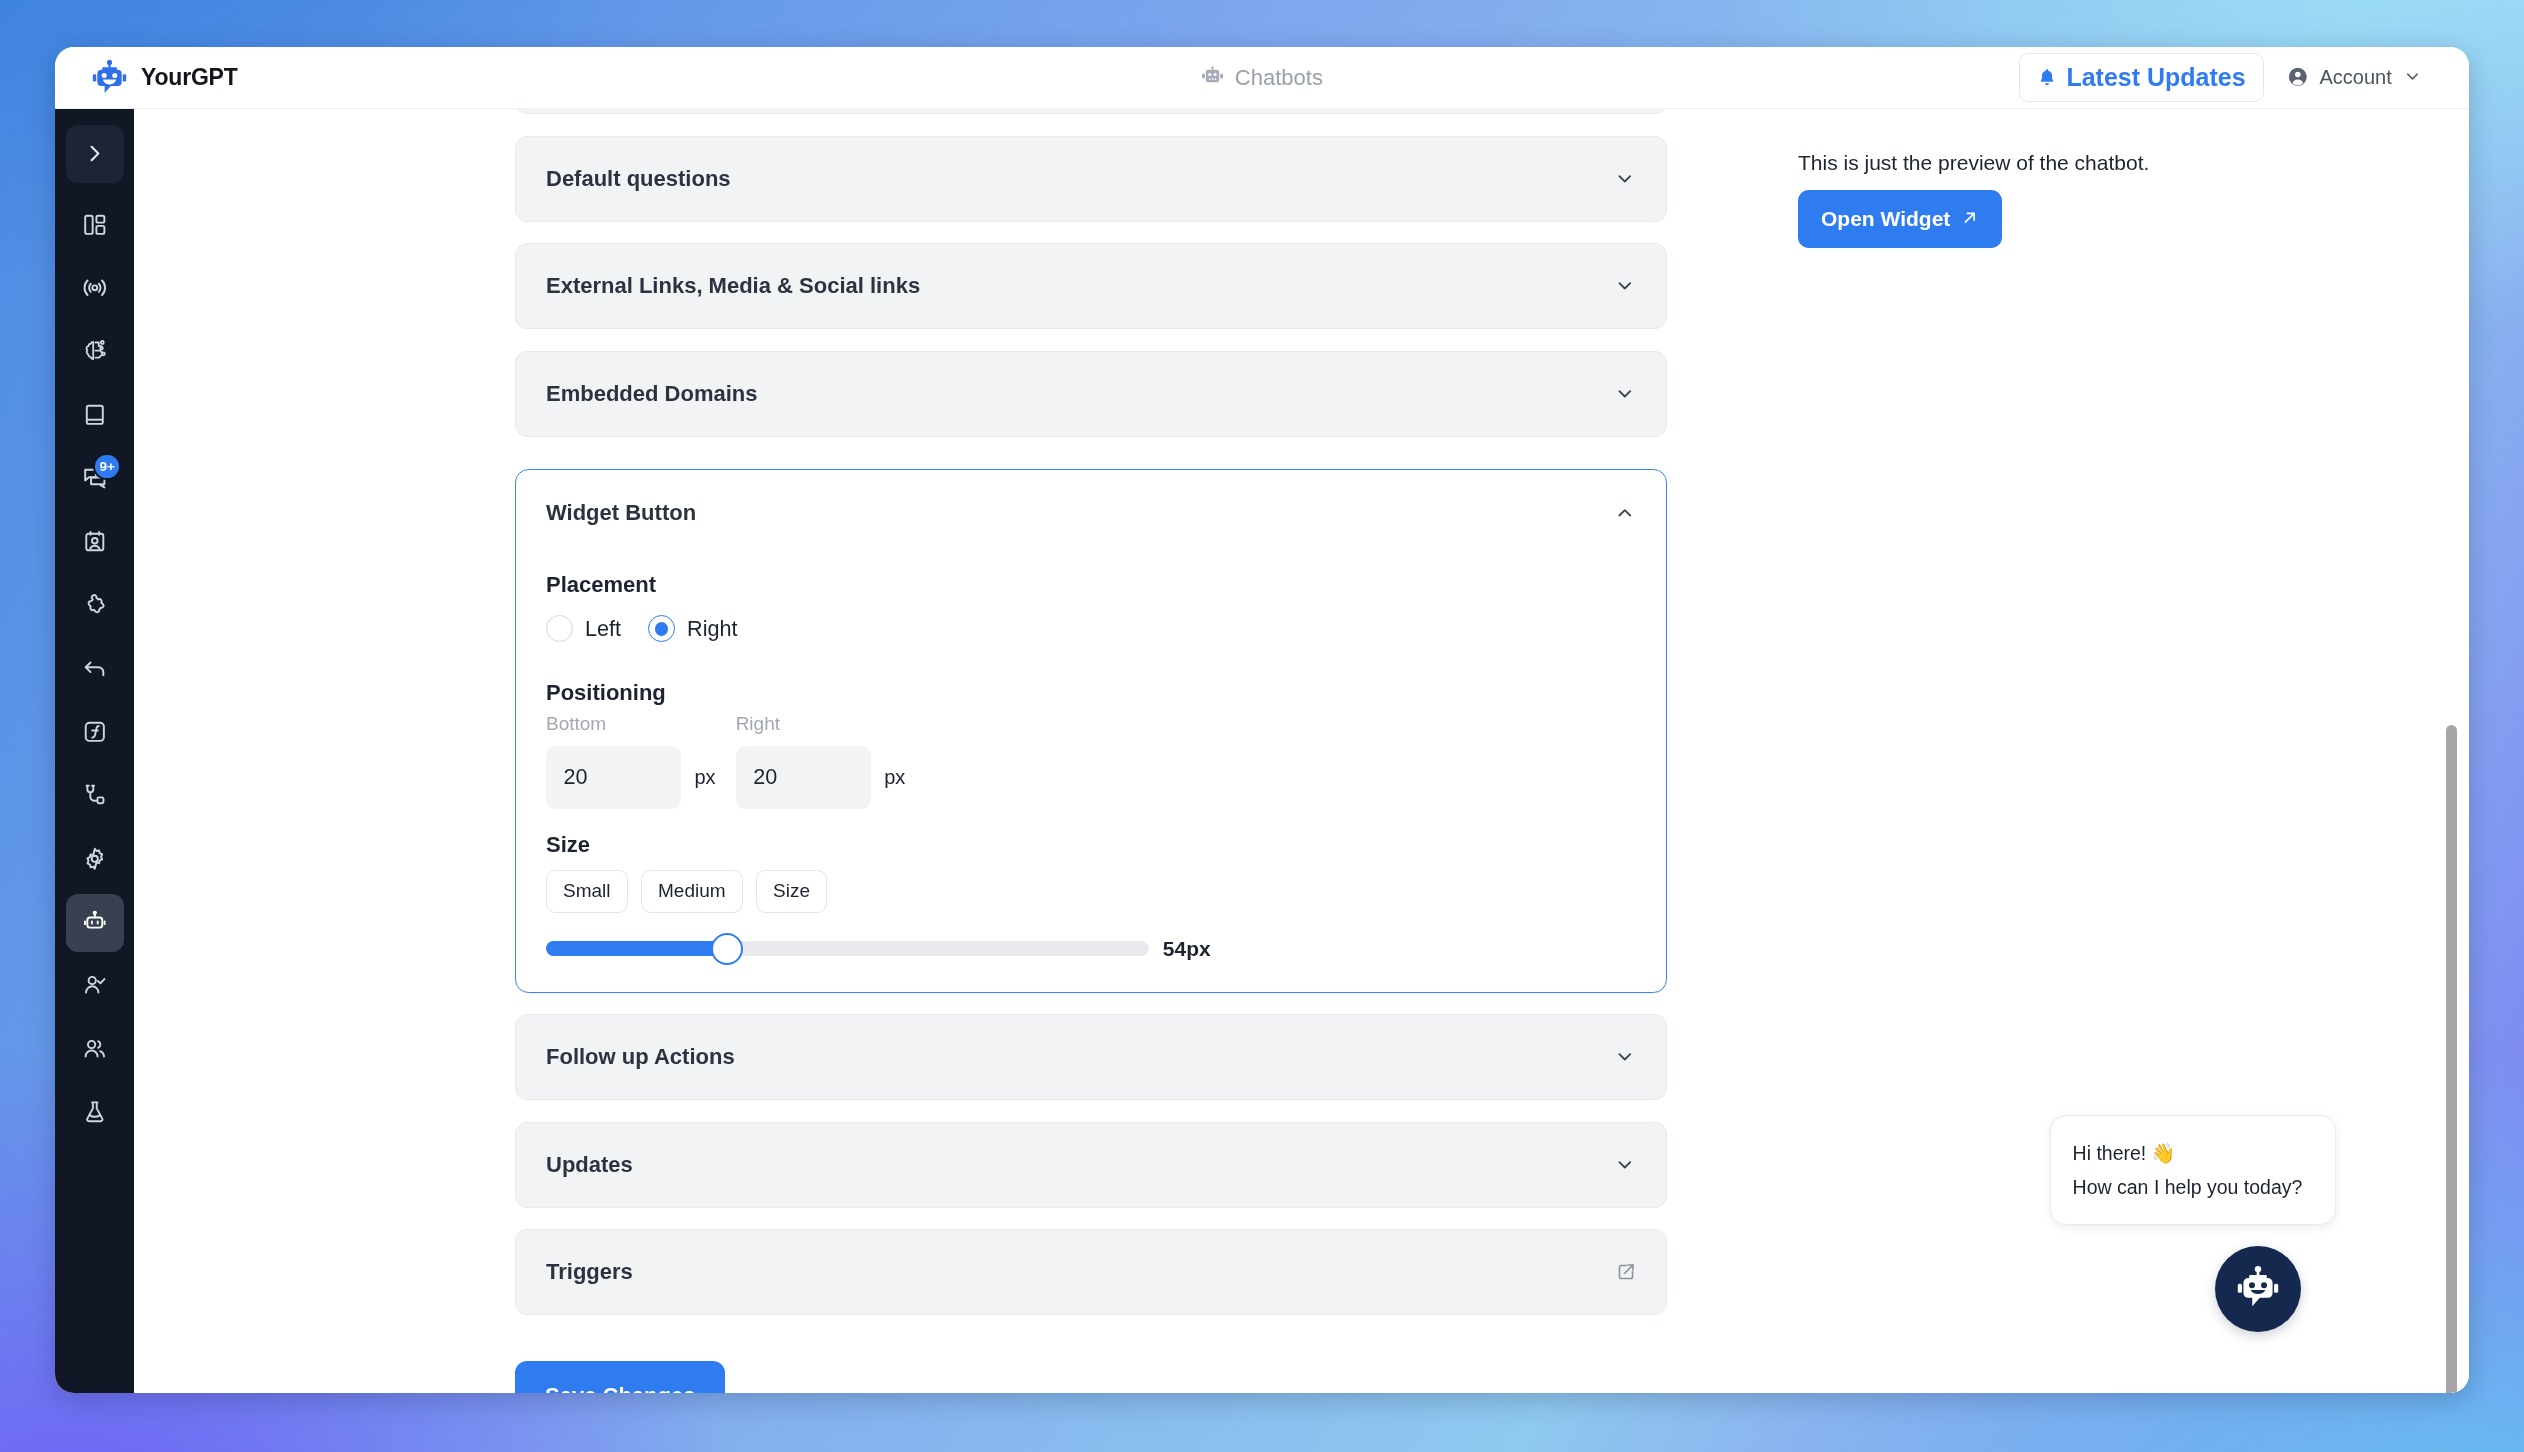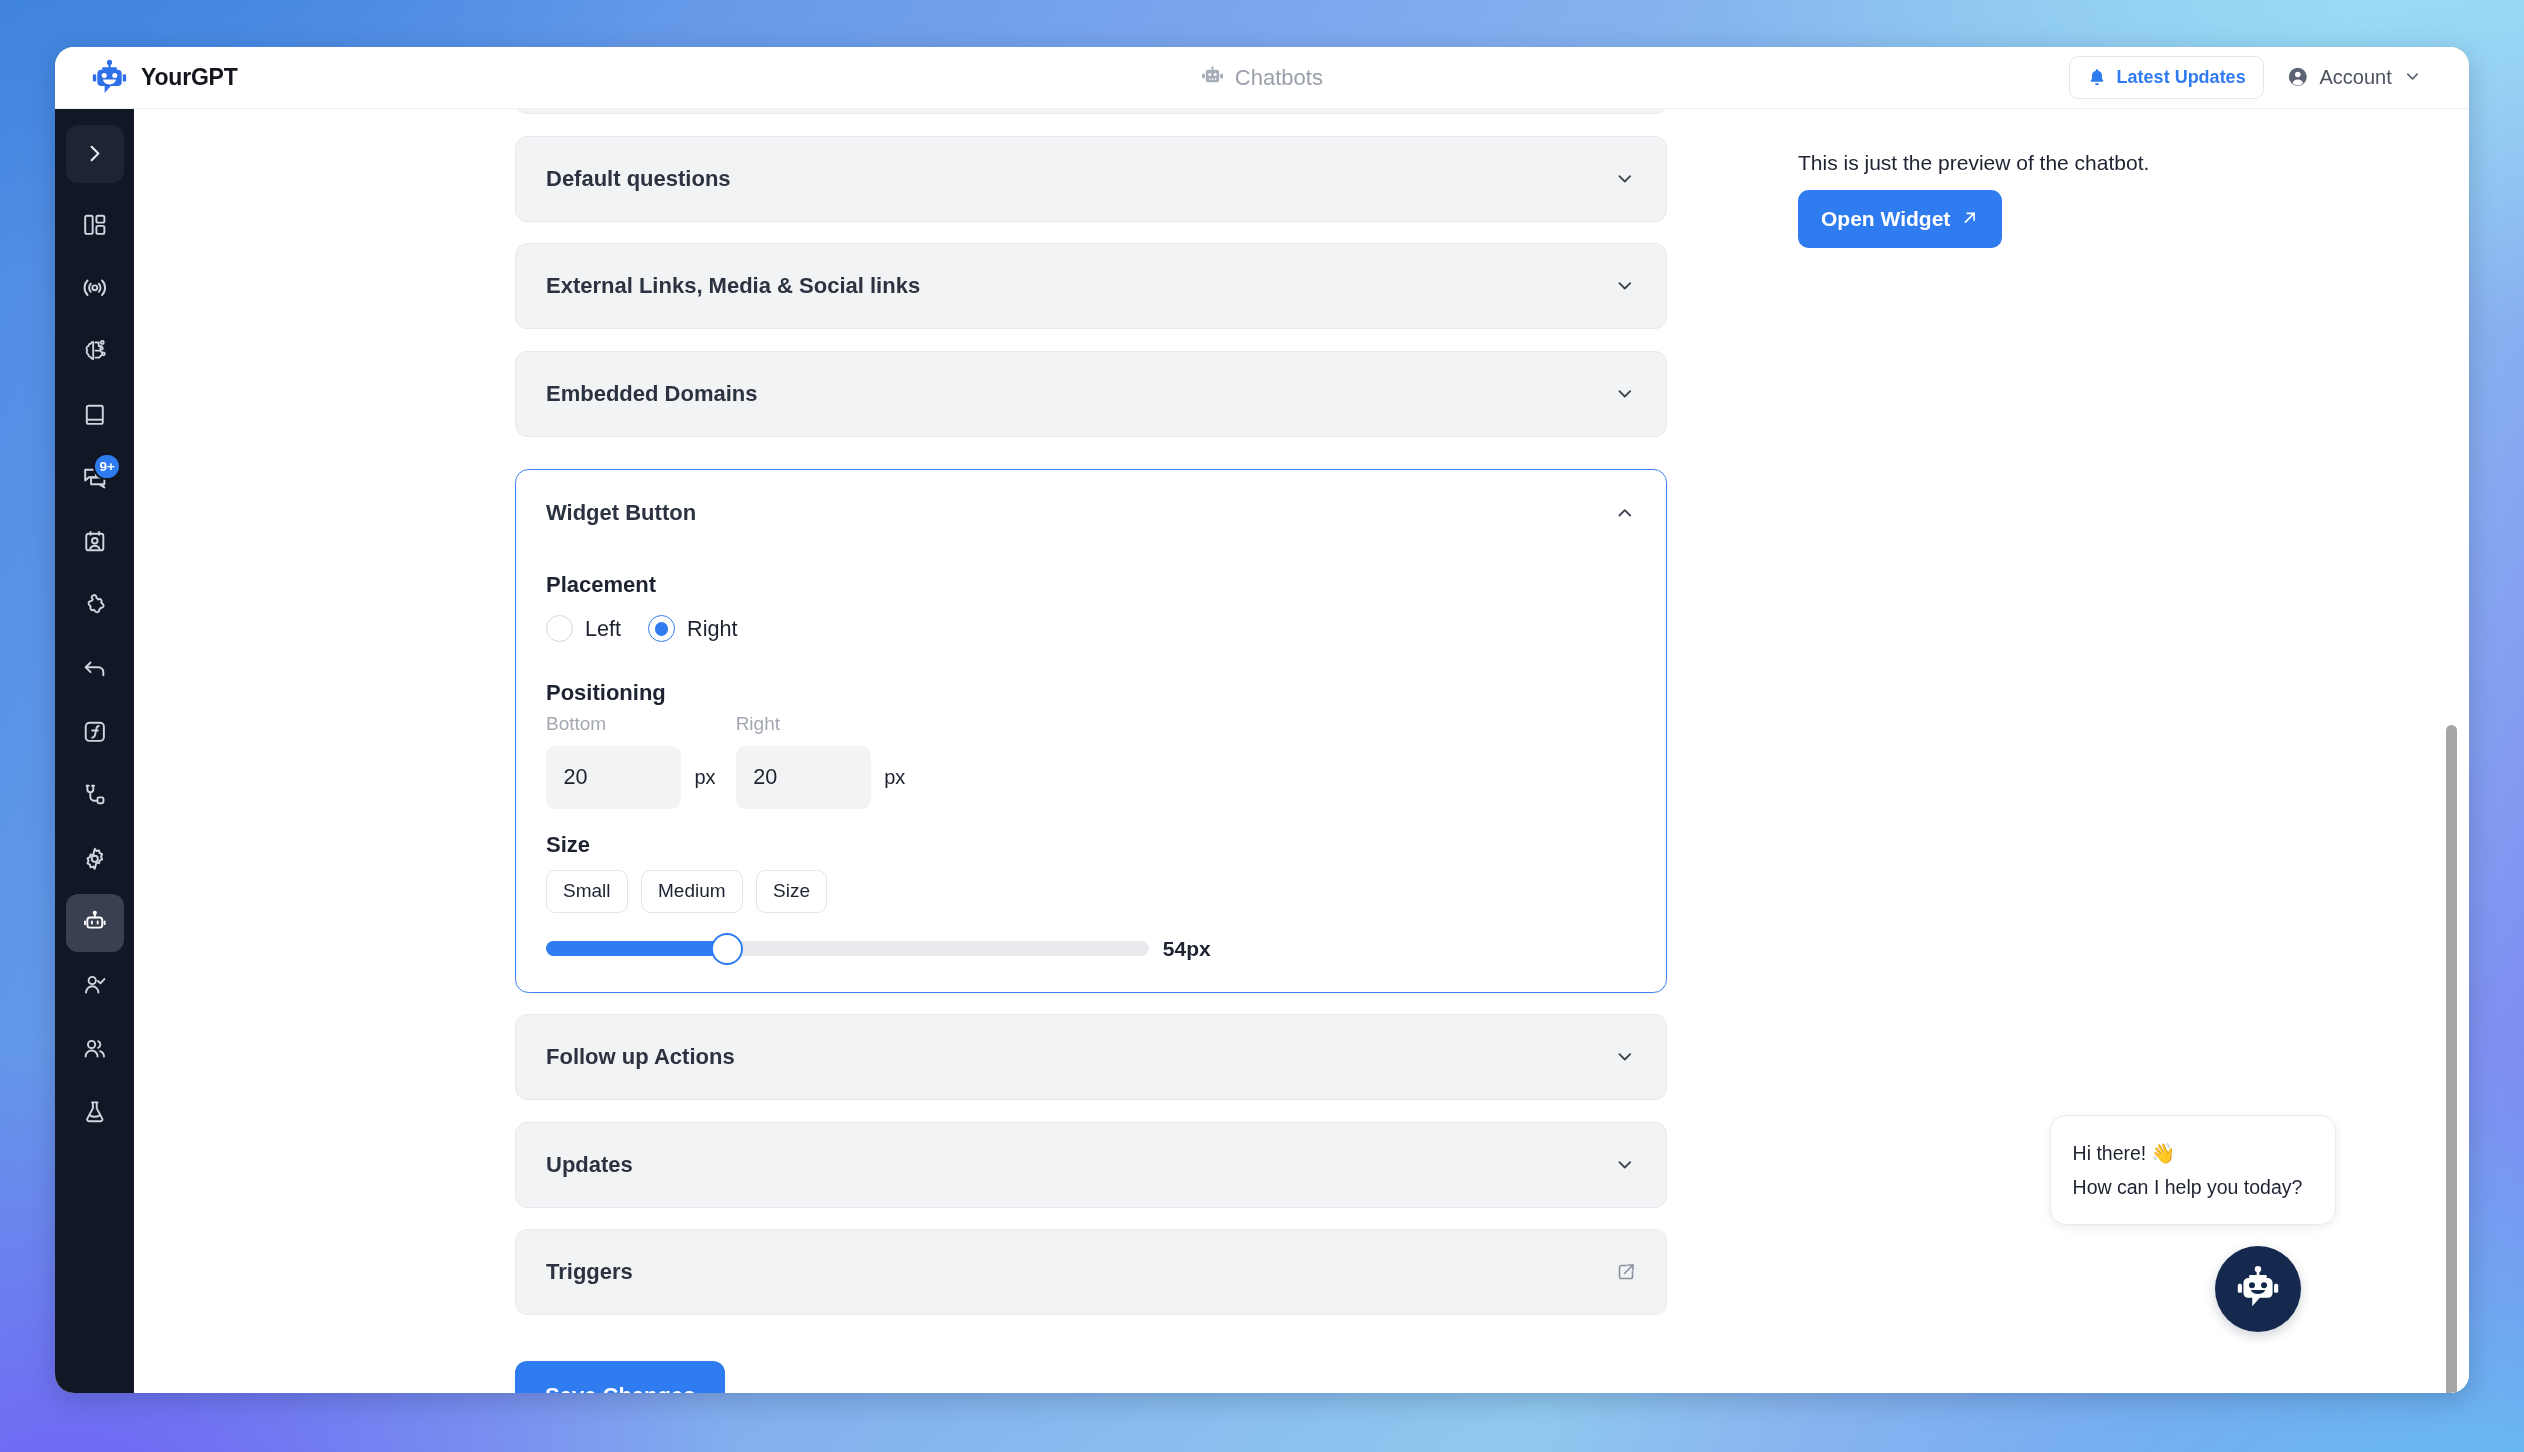--- a/index.html
+++ b/index.html
@@ -59,21 +59,21 @@
 
   .topbar-right {
     margin-left: auto; display: flex; align-items: center; gap: 9.4px;
     padding-right: 34px; z-index: 3;
   }
   .updates-btn {
     display: flex; align-items: center; gap: 9.4px;
     border: 0.7px solid #e3e7ee; border-radius: 9.4px;
     padding: 9.4px 17.5px; background: #fff; cursor: pointer;
   }
-  .updates-btn span.lbl { color: #2f7bf0; font-size: 18px; font-weight: 600; }
+  .updates-btn span.lbl { color: #2f7bf0; font-size: 25px; font-weight: 600; }
   .account-btn {
     display: flex; align-items: center; gap: 10.8px;
     padding: 9.4px 13.5px; background: transparent; cursor: pointer;
   }
   .account-btn .lbl { color: #4a5260; font-size: 20px; }
 
   
   .rail {
     position: absolute; left: 0; top: 62px; bottom: 0; width: 79px;
     background: #111725;

